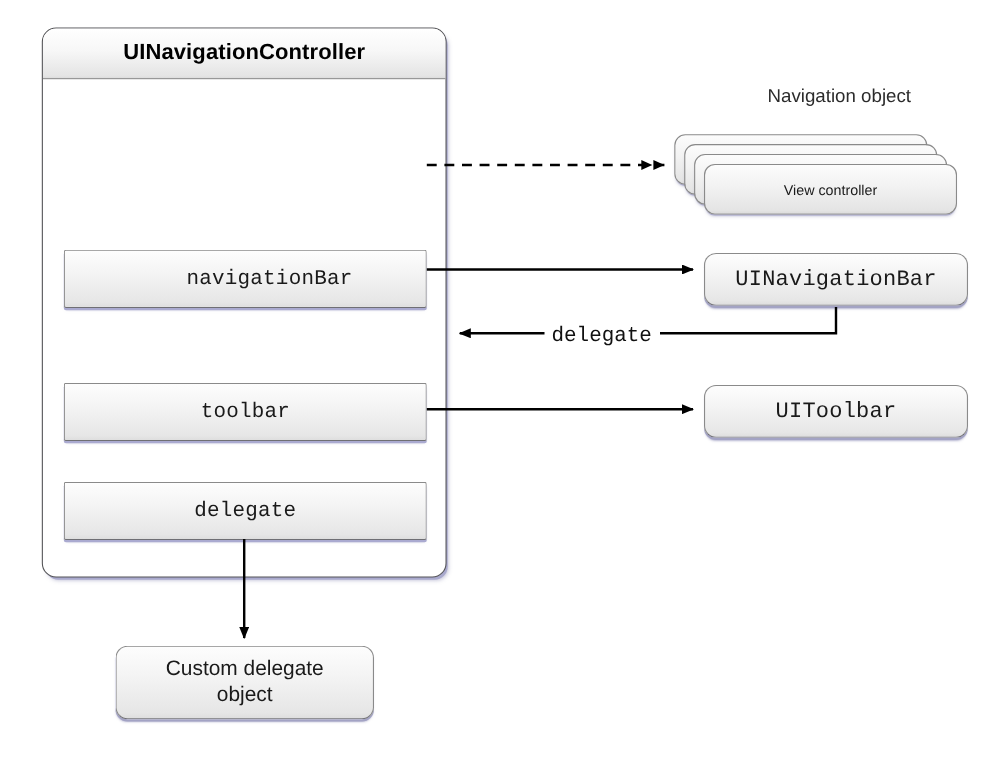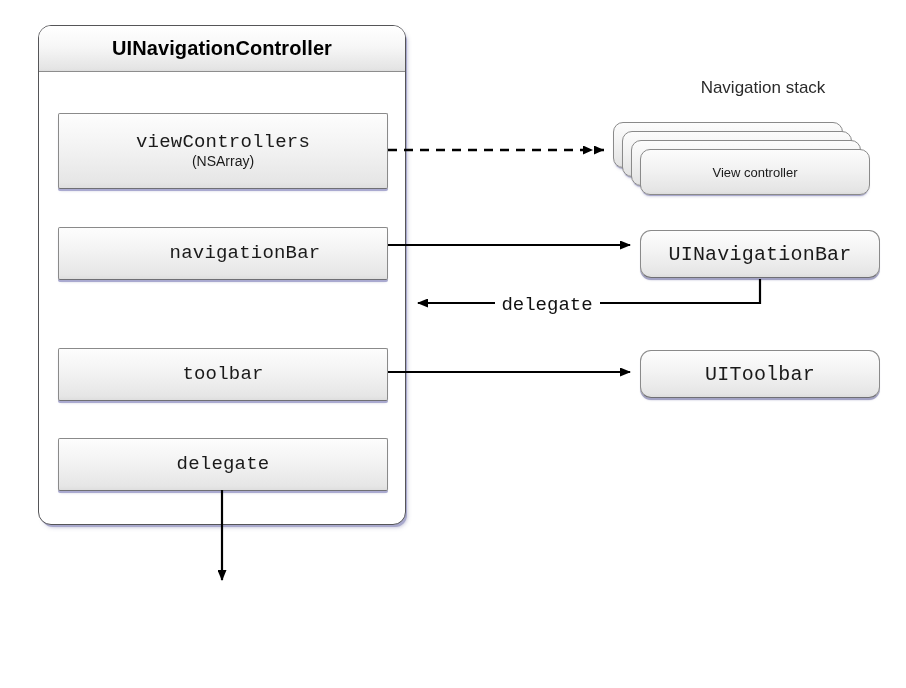--- a/index.html
+++ b/index.html
@@ -148,55 +148,55 @@
   }
 </style>
 </head>
 <body>
 
 <div id="canvas">
 
   <div id="controller">
     <div id="controller-title">UINavigationController</div>
 
-    <div class="box prop-box" style="left:19px; top:87px; width:330px; height:76px; flex-direction:column;">
-      <span>viewControllers</span>
-      <span class="sub">(NSArray)</span>
-    </div>
 
     <div class="box prop-box" style="left:19px; top:201px; width:330px; height:53px;padding-left:44px;">
       <span>navigationBar</span>
     </div>
 
     <div class="box prop-box" style="left:19px; top:322px; width:330px; height:53px;">
       <span>toolbar</span>
     </div>
 
     <div class="box prop-box" style="left:19px; top:412px; width:330px; height:53px;">
       <span>delegate</span>
     </div>
   </div>
 
-  <div id="stack-label">Navigation stack</div>
+  <div id="stack-label">Navigation object</div>
 
   <div class="stack-card" style="left:613px; top:122px;"></div>
   <div class="stack-card" style="left:622px; top:131px;"></div>
   <div class="stack-card" style="left:631px; top:140px;"></div>
   <div class="stack-card front" style="left:640px; top:149px;">
     <span>View controller</span>
   </div>
 
   <div class="box pill-box" style="left:640px; top:230px; width:240px; height:48px;">
     <span>UINavigationBar</span>
   </div>
 
   <div class="box pill-box" style="left:640px; top:350px; width:240px; height:48px;">
     <span>UIToolbar</span>
   </div>
 
+  <div class="box sans-box" style="left:105px; top:587px; width:235px; height:67px; flex-direction:column;">
+    <span>Custom delegate</span>
+    <span>object</span>
+  </div>
 
   <svg class="lines" viewBox="0 0 906 688">
     <defs>
       <marker id="arrow" markerWidth="11" markerHeight="9" refX="10" refY="4.5" orient="auto" markerUnits="userSpaceOnUse">
         <path d="M0,0 L11,4.5 L0,9 z" fill="#000"></path>
       </marker>
       <marker id="arrowdbl" markerWidth="22" markerHeight="9" refX="21" refY="4.5" orient="auto" markerUnits="userSpaceOnUse">
         <path d="M0,0 L10,4.5 L0,9 z" fill="#000"></path>
         <path d="M11,0 L21,4.5 L11,9 z" fill="#000"></path>
       </marker>

